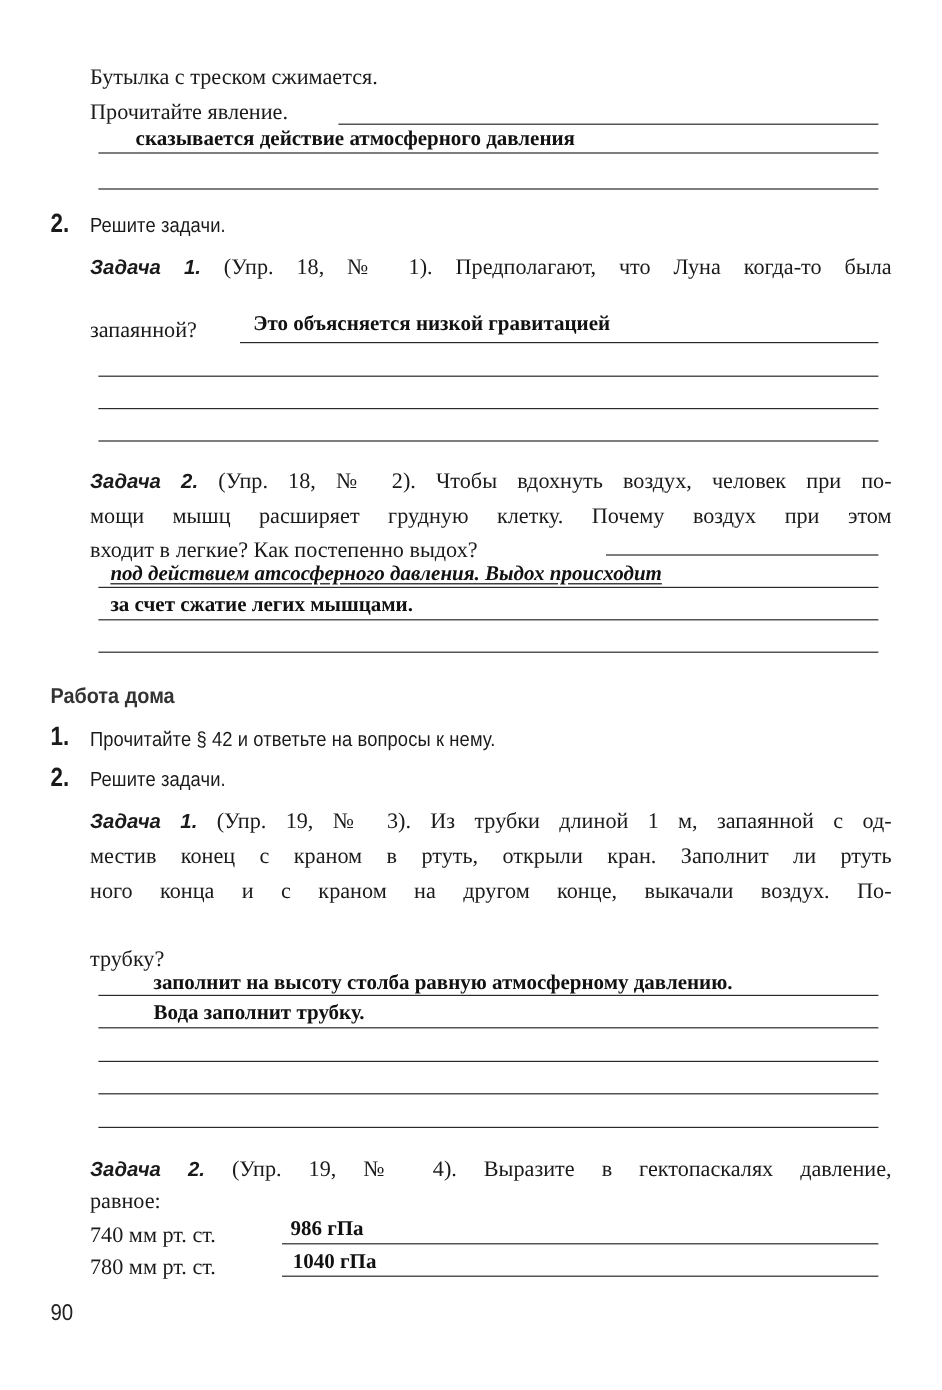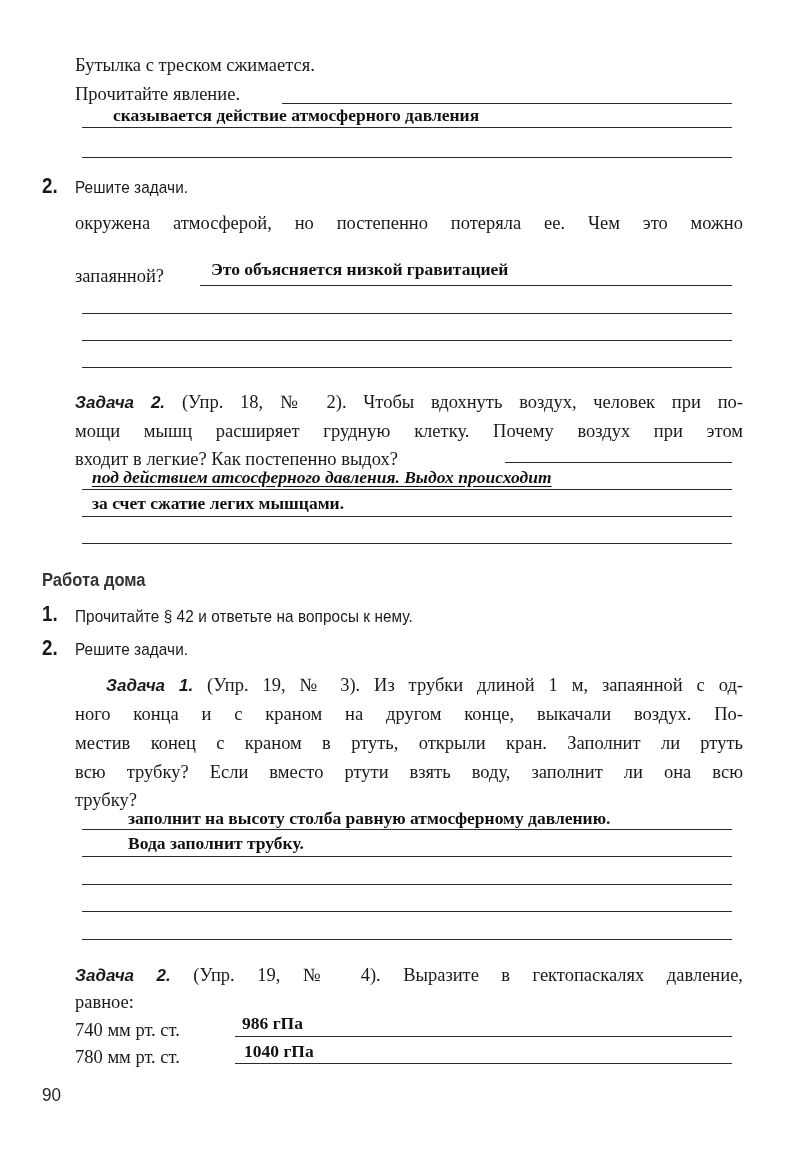--- a/index.html
+++ b/index.html
@@ -28,21 +28,21 @@
 <div class="abs txt serif" style="left:75px; top:85px;">Прочитайте явление.</div>
 <div class="uline" style="left:282px; top:103px; width:450px;"></div>
 <div class="abs txt answer" style="left:113px; top:107px;">сказывается действие атмосферного давления</div>
 <div class="uline" style="left:82px; top:127px; width:650px;"></div>
 <div class="uline" style="left:82px; top:157px; width:650px;"></div>
 
 <div class="abs txt num" style="left:42px; top:175px;">2.</div>
 <div class="abs txt sans-cond" style="left:75px; top:179px;">Решите задачи.</div>
 
 <div class="abs" style="left:75px; top:213px; width:668px;">
-  <div class="justify" style="height:29px;">окружена атмосферой, но постепенно потеряла ее. Чем это можно</div>
+  <div class="justify" style="height:29px;"><span class="task-label">Задача 1.</span> <span>(Упр. 18, № 1). Предполагают, что Луна когда-то была</span></div>
 </div>
 <div class="abs txt serif" style="left:75px; top:267px;">запаянной?</div>
 <div class="abs txt answer" style="left:211px; top:261px;">Это объясняется низкой гравитацией</div>
 <div class="uline" style="left:200px; top:285px; width:532px;"></div>
 <div class="uline" style="left:82px; top:313px; width:650px;"></div>
 <div class="uline" style="left:82px; top:340px; width:650px;"></div>
 <div class="uline" style="left:82px; top:367px; width:650px;"></div>
 
 <div class="abs" style="left:75px; top:392px; width:668px;">
   <div class="justify" style="height:29px;"><span class="task-label">Задача 2.</span> <span>(Упр. 18, № 2). Чтобы вдохнуть воздух, человек при по-</span></div>
@@ -58,24 +58,23 @@
 
 <div class="abs txt section-title" style="left:42px; top:571px;">Работа дома</div>
 
 <div class="abs txt num" style="left:42px; top:603px;">1.</div>
 <div class="abs txt sans-cond" style="left:75px; top:608px;">Прочитайте § 42 и ответьте на вопросы к нему.</div>
 
 <div class="abs txt num" style="left:42px; top:637px;">2.</div>
 <div class="abs txt sans-cond" style="left:75px; top:641px;">Решите задачи.</div>
 
 <div class="abs" style="left:75px; top:675px; width:668px;">
-  <div class="justify" style="height:29px;margin-left:31px;"><span class="task-label">Задача 1.</span> <span>(Упр. 19, № 3). Из трубки длиной 1 м, запаянной с од-</span></div>
+  <div class="justify" style="height:29px;"><span class="task-label">Задача 1.</span> <span>(Упр. 19, № 3). Из трубки длиной 1 м, запаянной с од-</span></div>
+  <div class="justify" style="height:29px;">местив конец с краном в ртуть, открыли кран. Заполнит ли ртуть</div>
   <div class="justify" style="height:29px;">ного конца и с краном на другом конце, выкачали воздух. По-</div>
-  <div class="justify" style="height:29px;">местив конец с краном в ртуть, открыли кран. Заполнит ли ртуть</div>
-  <div class="justify" style="height:29px;">всю трубку? Если вместо ртути взять воду, заполнит ли она всю</div>
 </div>
 <div class="abs txt serif" style="left:75px; top:791px;">трубку?</div>
 <div class="abs txt answer" style="left:128px; top:810px;">заполнит на высоту столба равную атмосферному давлению.</div>
 <div class="uline" style="left:82px; top:829px; width:650px;"></div>
 <div class="abs txt answer" style="left:128px; top:835px;">Вода заполнит трубку.</div>
 <div class="uline" style="left:82px; top:856px; width:650px;"></div>
 <div class="uline" style="left:82px; top:884px; width:650px;"></div>
 <div class="uline" style="left:82px; top:911px; width:650px;"></div>
 <div class="uline" style="left:82px; top:939px; width:650px;"></div>
 

